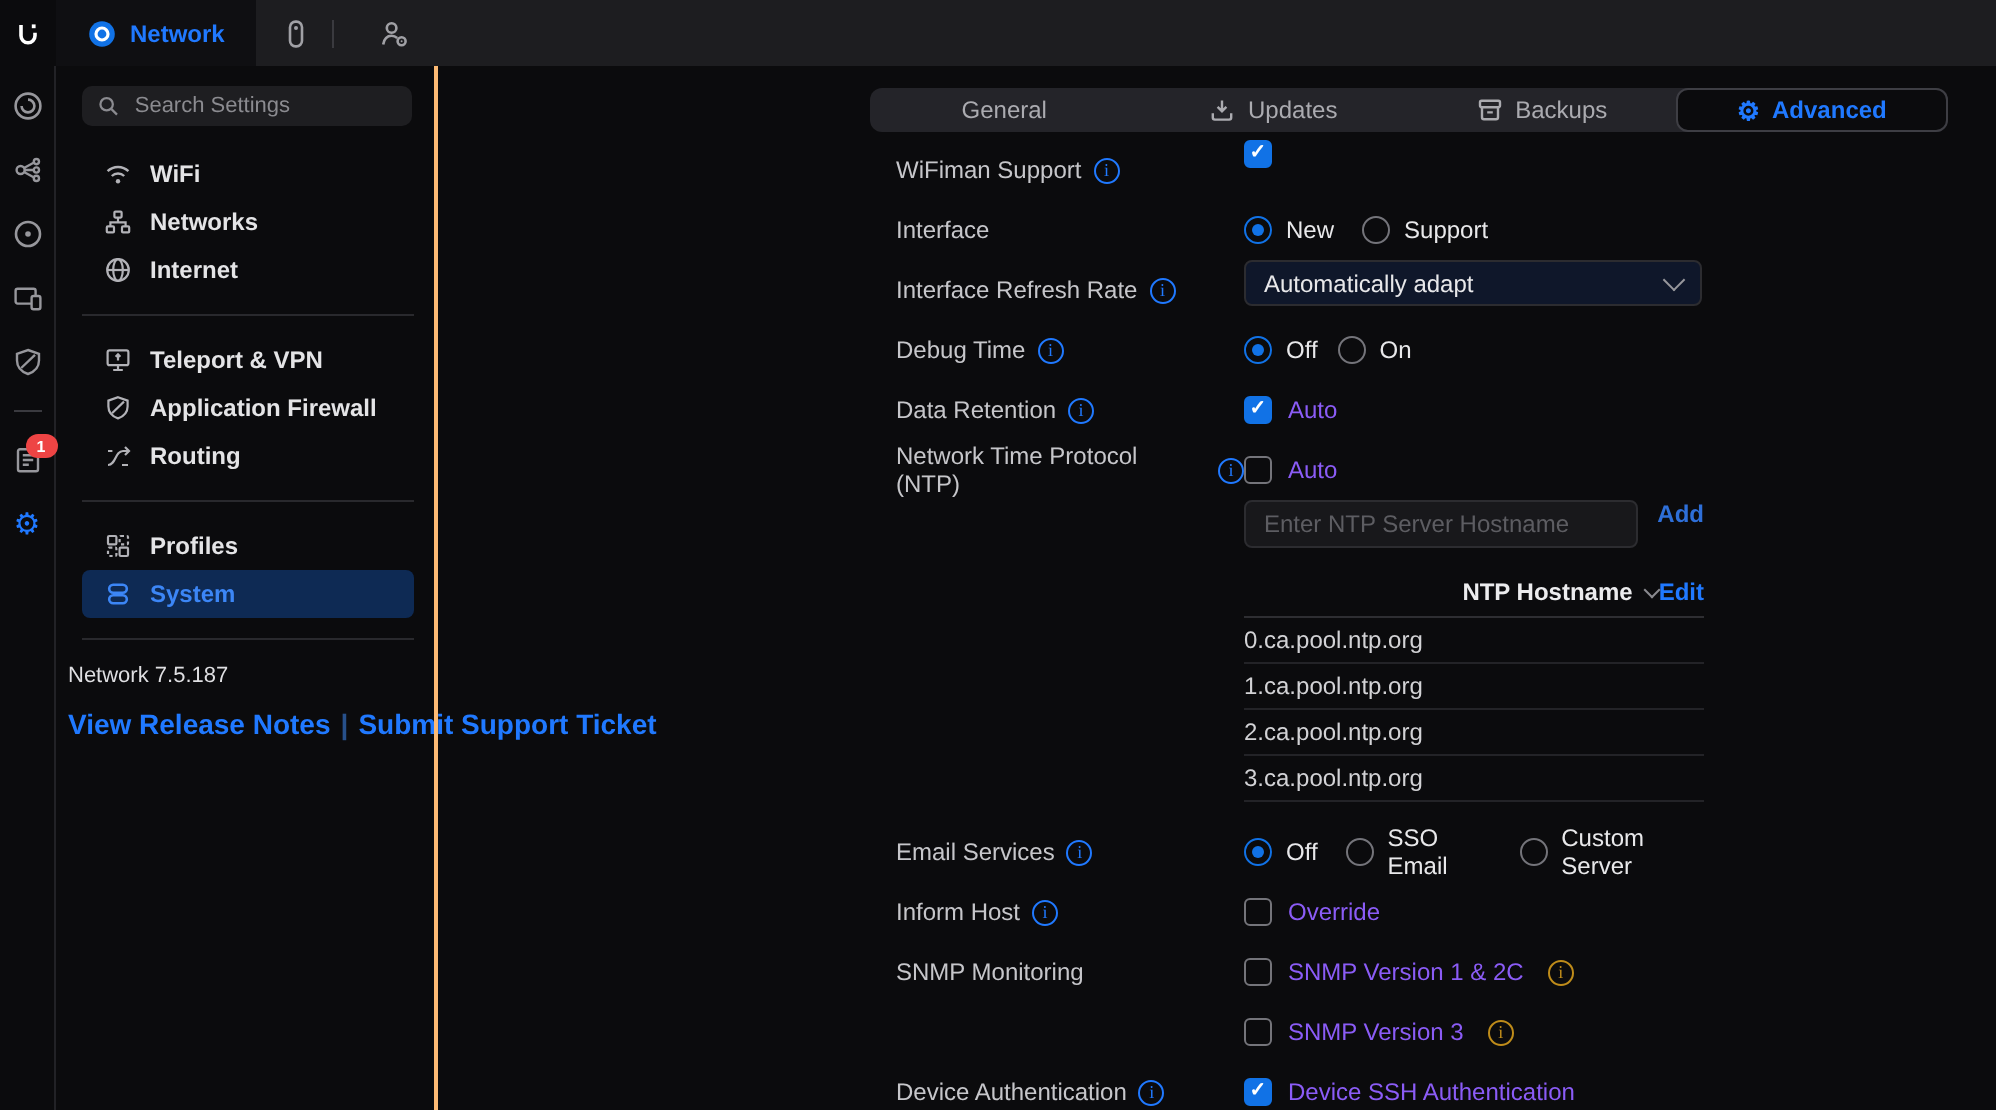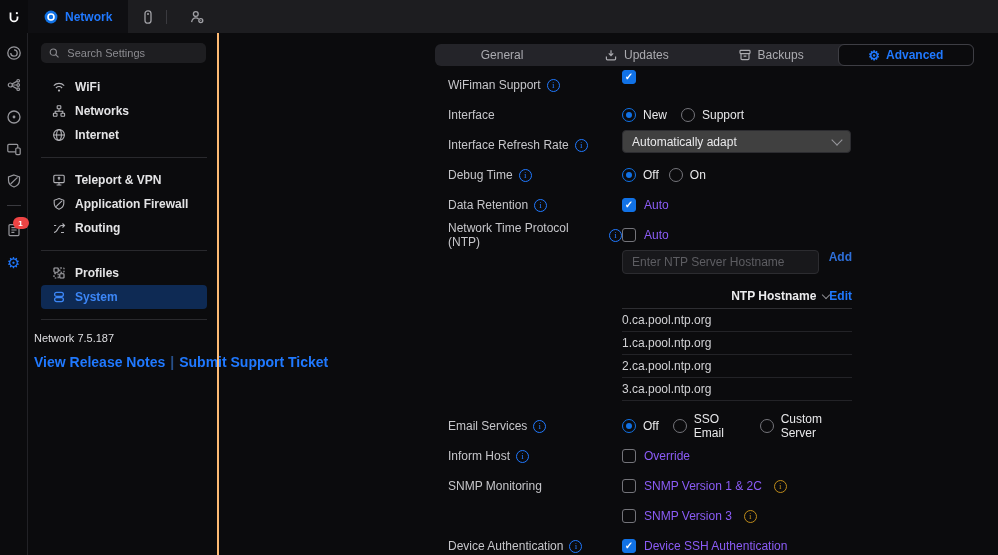--- a/index.html
+++ b/index.html
@@ -67,21 +67,21 @@
   .cb.checked{background:#1172e6;border-color:#1172e6}
   .cb.checked::after{content:"✓";color:#fff;font-size:10px;font-weight:700;line-height:1}
   .cblabel{display:flex;align-items:center;gap:8px;color:#8b5cf6}
 
   .radios{display:flex;gap:14px}
   .opt{display:flex;align-items:center;gap:7px;color:#e8e8ea;cursor:pointer}
   .radio{width:14px;height:14px;border-radius:50%;border:1px solid #74747a;box-sizing:border-box;position:relative;flex-shrink:0}
   .radio.on{border-color:#1172e6}
   .radio.on::after{content:"";position:absolute;left:3px;top:3px;width:6px;height:6px;border-radius:50%;background:#1172e6}
 
-  .dropdown{width:229px;height:23px;background:#404040;border:1px solid #2c2c30;border-radius:4px;display:flex;
+  .dropdown{width:229px;height:23px;background:#0f172a;border:1px solid #2c2c30;border-radius:4px;display:flex;
             align-items:center;justify-content:space-between;padding:0 9px;box-sizing:border-box;color:#e8e8ea;cursor:pointer}
   .chev{width:7px;height:7px;border-right:1.5px solid #97979c;border-bottom:1.5px solid #97979c;
         transform:rotate(45deg);margin-top:-4px}
 
   .txt{width:198px;height:24px;background:#18181b;border:1px solid #2c2c30;border-radius:4px;color:#cfcfd2;
        padding:0 9px;box-sizing:border-box;outline:none;font-family:inherit;font-size:12px}
   .txt::placeholder{color:#5d5d62}
   .add{margin-left:10px;color:#2e6fd8;font-weight:600;cursor:pointer}
 
   .table{margin:4px 0 10px 174px;width:230px}

